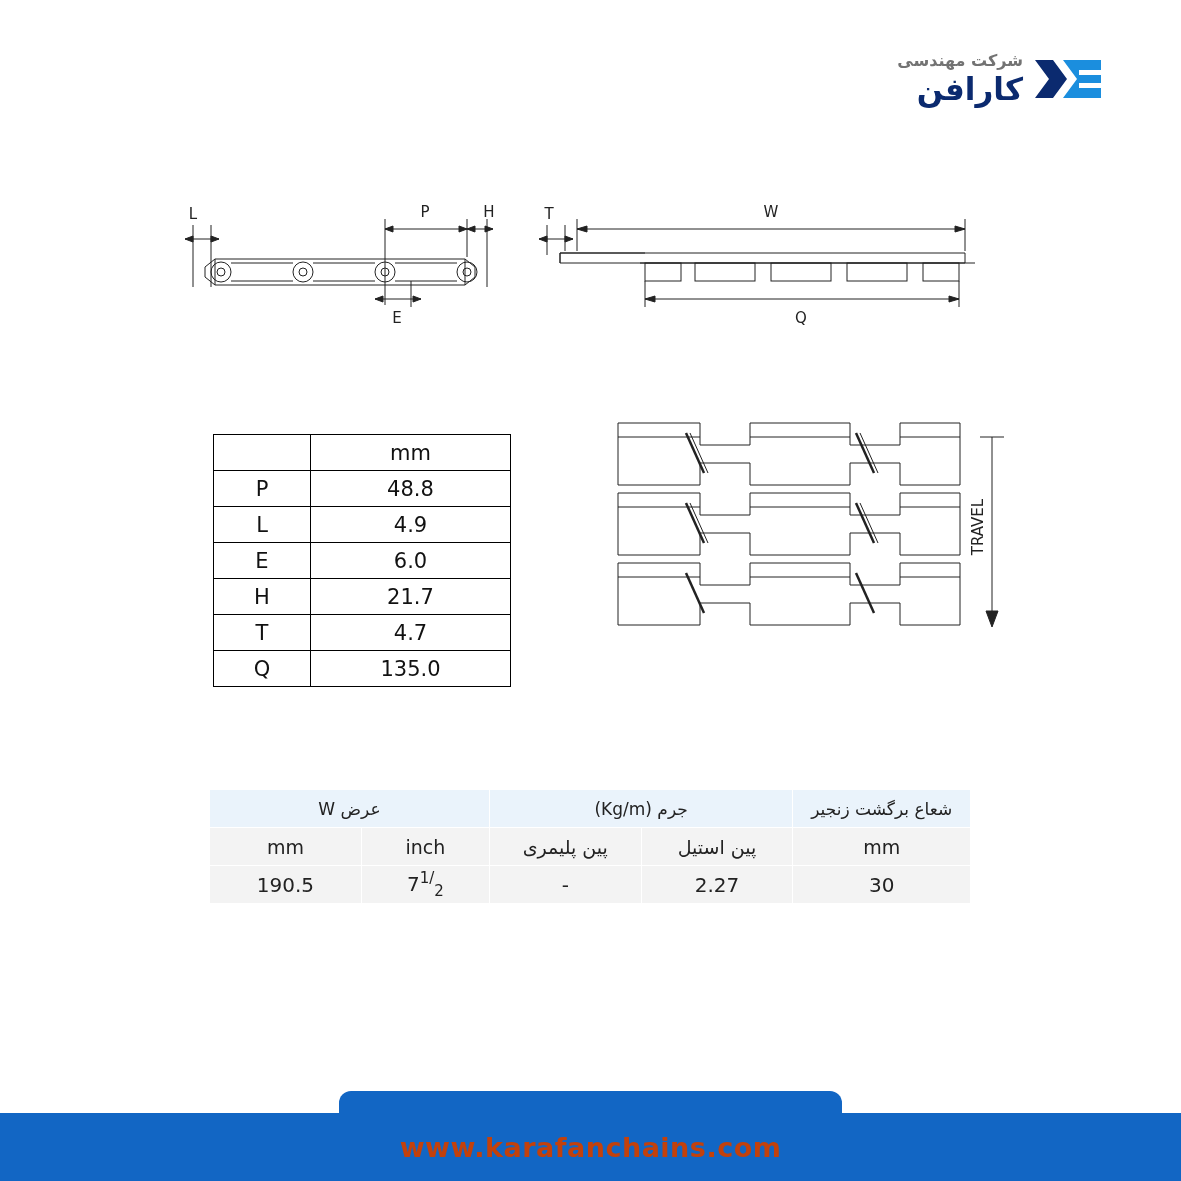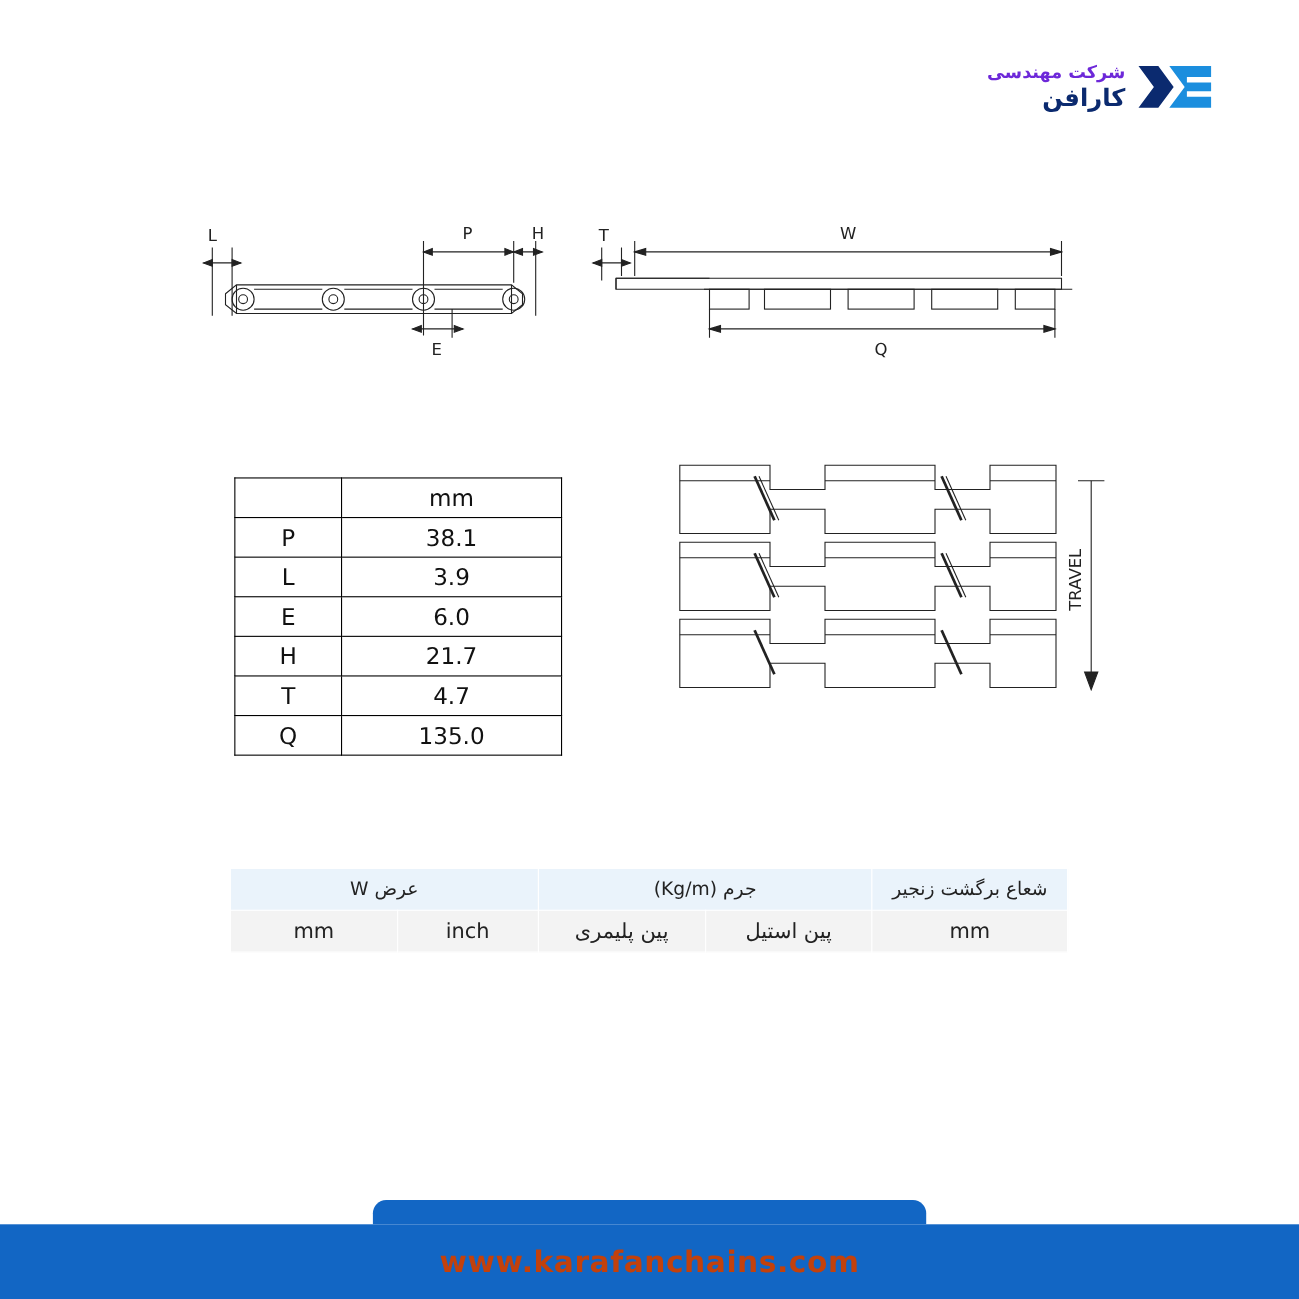--- a/index.html
+++ b/index.html
@@ -26,26 +26,26 @@
   }
   .logo-text-block {
     display: flex;
     flex-direction: column;
     align-items: flex-end;
     line-height: 1;
   }
   .logo-sub {
     font-size: 16px;
     font-weight: bold;
-    color: #6d28d9;
+    color: #737373;
     letter-spacing: 1px;
     direction: rtl;
   }
   .logo-main {
-    font-size: 22px;
+    font-size: 31px;
     font-weight: bold;
     color: #0b2a6f;
     direction: rtl;
     margin-top: 5px;
   }
   .logo-mark {
     width: 70px;
     height: 54px;
     position: relative;
   }
@@ -288,25 +288,25 @@
 </div>
 
 <table class="dim-table">
   <tbody>
     <tr>
       <td class="key"></td>
       <td class="val">mm</td>
     </tr>
     <tr>
       <td class="key">P</td>
-      <td class="val">38.1</td>
+      <td class="val">48.8</td>
     </tr>
     <tr>
       <td class="key">L</td>
-      <td class="val">3.9</td>
+      <td class="val">4.9</td>
     </tr>
     <tr>
       <td class="key">E</td>
       <td class="val">6.0</td>
     </tr>
     <tr>
       <td class="key">H</td>
       <td class="val">21.7</td>
     </tr>
     <tr>
@@ -329,20 +329,27 @@
     </tr>
     <tr>
       <th style="width:152px">mm</th>
       <th style="width:128px">inch</th>
       <th style="width:152px" class="rtl">پین پلیمری</th>
       <th style="width:152px" class="rtl">پین استیل</th>
       <th style="width:178px">mm</th>
     </tr>
   </thead>
   <tbody>
+    <tr>
+      <td>190.5</td>
+      <td><span>7</span><span class="frac">1</span><span class="frac">/</span><span class="frac-d">2</span></td>
+      <td>-</td>
+      <td>2.27</td>
+      <td>30</td>
+    </tr>
   </tbody>
 </table>
 
 <div class="footer-top-strip"></div>
 <div class="footer-bar"></div>
 <div class="footer-inner">
   <span class="footer-url">www.karafanchains.com</span>
 </div>
 
 </body></html>

